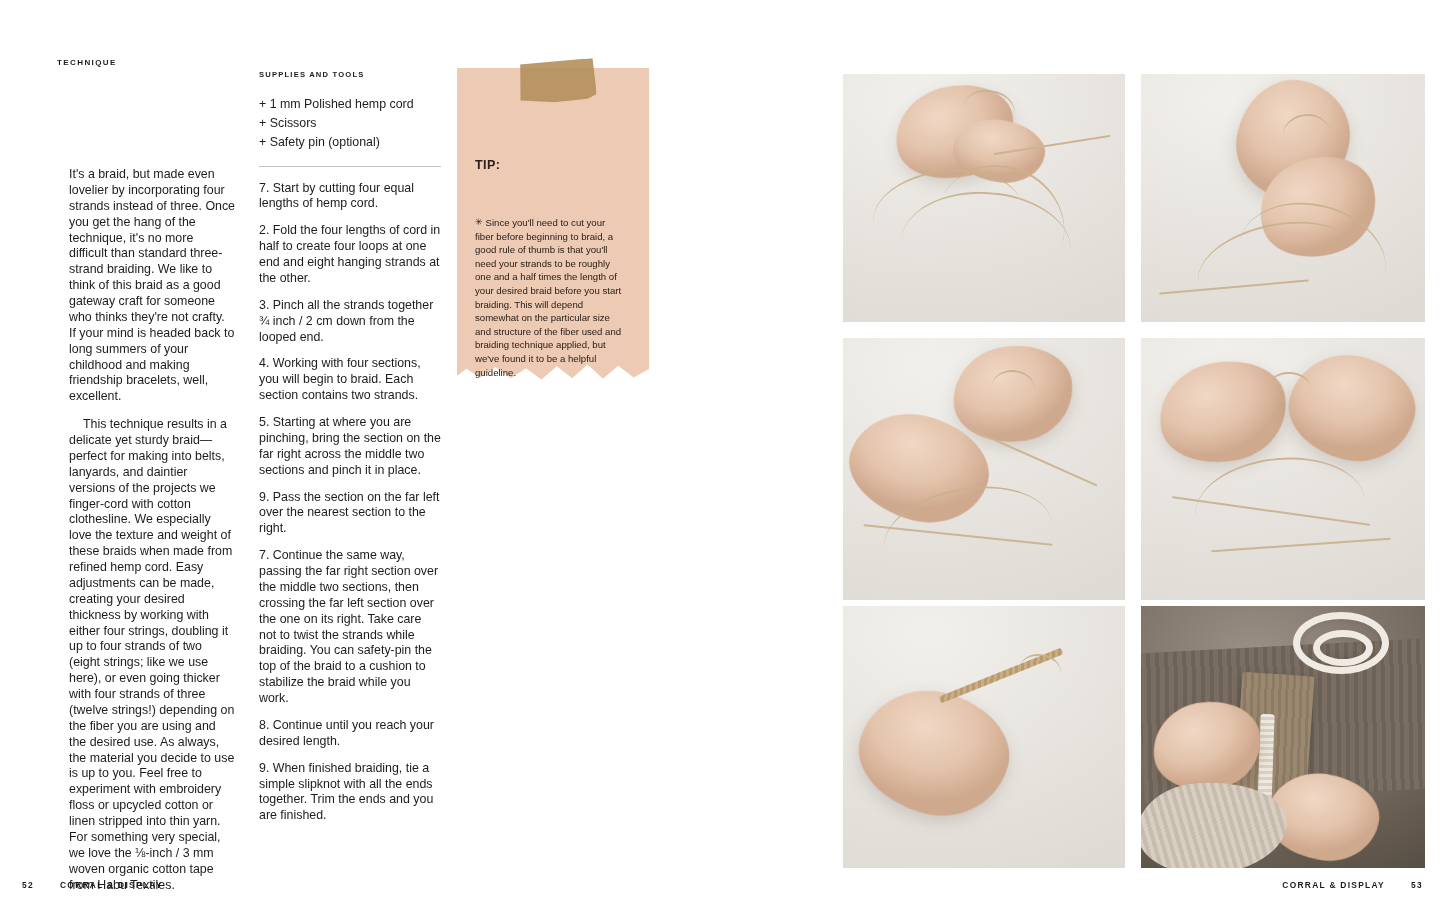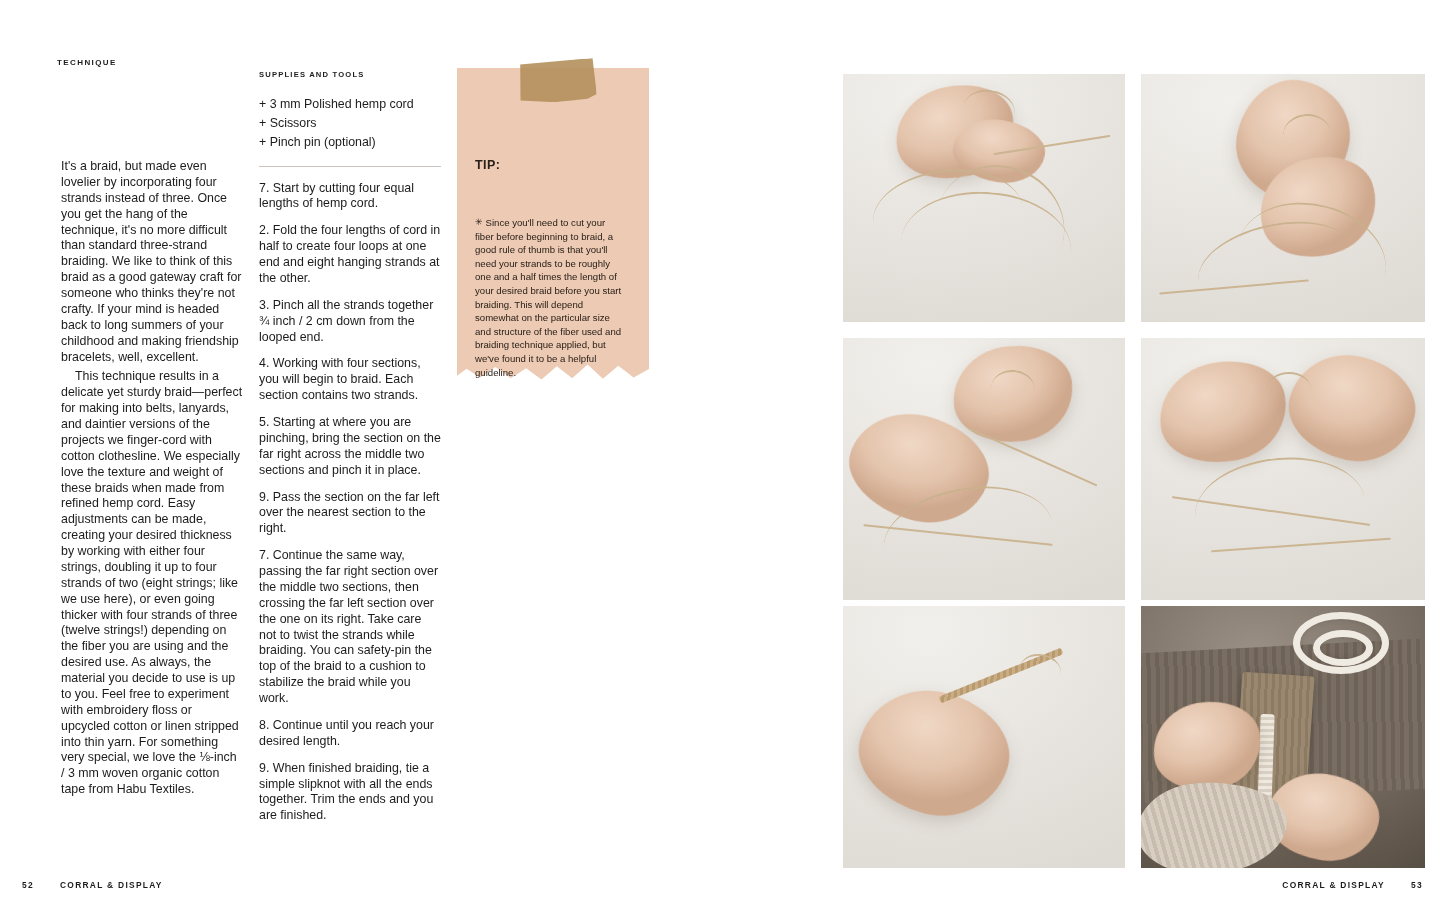--- a/index.html
+++ b/index.html
@@ -55,21 +55,21 @@
 
   .body-col {
     position: absolute;
     left: 57px; top: 155px;
     width: 190px;
     font-size: 12.4px;
     line-height: 1.28;
     color: #1c1c1c;
     text-align: left;
   }
-  .body-col p { margin: 4px; }
+  .body-col p { margin: 12px; }
   .body-col p.indent { text-indent: 14px; }
 
   
   .supplies-col {
     position: absolute;
     left: 259px; top: 70px;
     width: 182px;
   }
   .supplies-head {
     font-size: 7.6px;
@@ -254,23 +254,23 @@
     <div class="eyebrow">TECHNIQUE</div>
 
     <div class="body-col">
       <p>It's a braid, but made even lovelier by incorporating four strands instead of three. Once you get the hang of the technique, it's no more difficult than standard three-strand braiding. We like to think of this braid as a good gateway craft for someone who thinks they're not crafty. If your mind is headed back to long summers of your childhood and making friendship bracelets, well, excellent.</p>
       <p class="indent">This technique results in a delicate yet sturdy braid—perfect for making into belts, lanyards, and daintier versions of the projects we finger-cord with cotton clothesline. We especially love the texture and weight of these braids when made from refined hemp cord. Easy adjustments can be made, creating your desired thickness by working with either four strings, doubling it up to four strands of two (eight strings; like we use here), or even going thicker with four strands of three (twelve strings!) depending on the fiber you are using and the desired use. As always, the material you decide to use is up to you. Feel free to experiment with embroidery floss or upcycled cotton or linen stripped into thin yarn. For something very special, we love the ⅛-inch / 3 mm woven organic cotton tape from Habu Textiles.</p>
     </div>
 
     <div class="supplies-col">
       <div class="supplies-head">SUPPLIES AND TOOLS</div>
 
-      <div class="supply-item">+ 3 mm Polished hemp cord</div>
+      <div class="supply-item">+ 1 mm Polished hemp cord</div>
       <div class="supply-item">+ Scissors</div>
-      <div class="supply-item">+ Pinch pin (optional)</div>
+      <div class="supply-item">+ Safety pin (optional)</div>
 
       <hr class="rule">
 
       <div class="step">7. Start by cutting four equal lengths of hemp cord.</div>
       <div class="step">2. Fold the four lengths of cord in half to create four loops at one end and eight hanging strands at the other.</div>
       <div class="step">3. Pinch all the strands together ¾ inch / 2 cm down from the looped end.</div>
       <div class="step">4. Working with four sections, you will begin to braid. Each section contains two strands.</div>
       <div class="step">5. Starting at where you are pinching, bring the section on the far right across the middle two sections and pinch it in place.</div>
       <div class="step">9. Pass the section on the far left over the nearest section to the right.</div>
       <div class="step">7. Continue the same way, passing the far right section over the middle two sections, then crossing the far left section over the one on its right. Take care not to twist the strands while braiding. You can safety-pin the top of the braid to a cushion to stabilize the braid while you work.</div>

